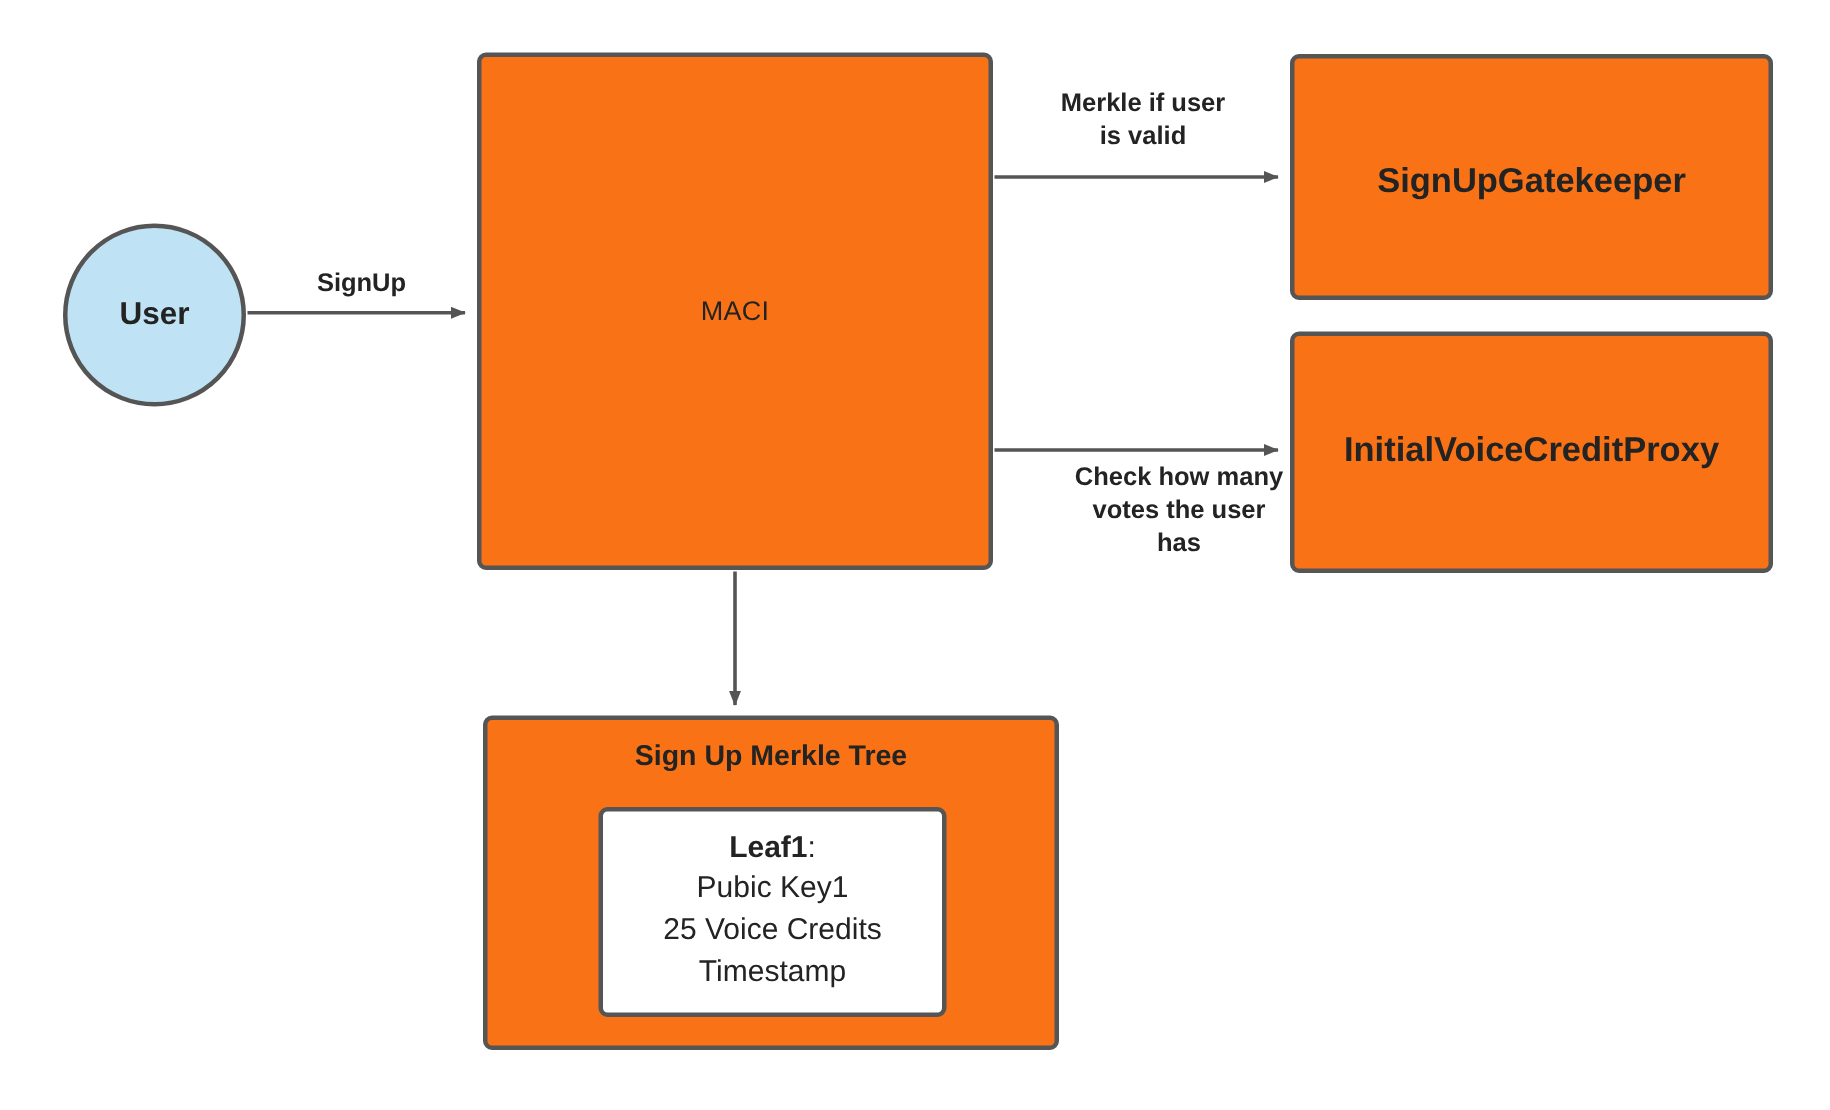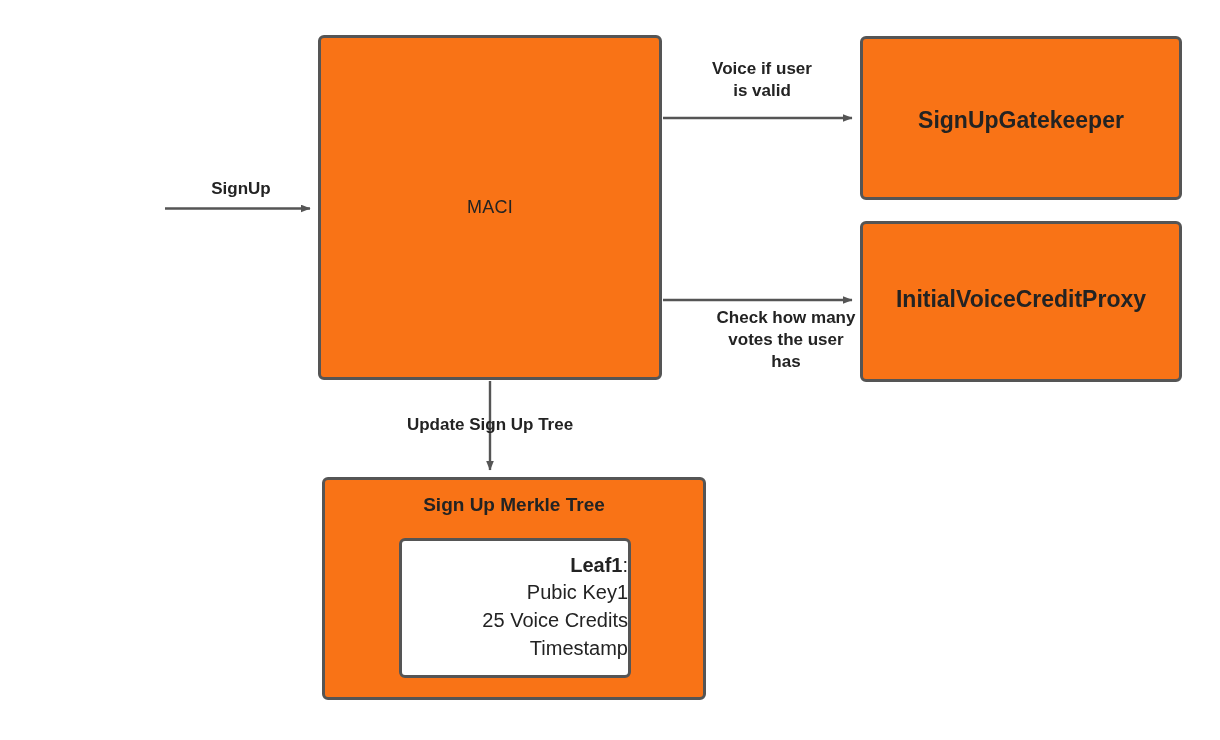--- a/index.html
+++ b/index.html
@@ -111,21 +111,21 @@
     left: 74px;
     top: 58px;
     width: 232px;
     height: 140px;
     box-sizing: border-box;
     border: 3px solid #555555;
     border-radius: 6px;
     background: #ffffff;
     display: flex;
     flex-direction: column;
-    align-items: flex-end;
+    align-items: center;
     justify-content: center;
     padding-bottom: 2px;
   }
   .leaf-line {
     color: #232323;
     font-size: 20px;
     line-height: 1.38;
     text-align: center;
     white-space: nowrap;
   }
@@ -200,29 +200,31 @@
       <line x1="663" y1="300" x2="852" y2="300" stroke="#555555" stroke-width="2.4" marker-end="url(#arrowhead)"></line>
     </g>
 
     <g>
       <line x1="490" y1="381" x2="490" y2="470" stroke="#555555" stroke-width="2.4" marker-end="url(#arrowhead)"></line>
     </g>
   </svg>
 
   <div class="edge-label" id="label-signup">SignUp</div>
 
-  <div class="edge-label" id="label-check-valid">Voice if user
+  <div class="edge-label" id="label-check-valid">Merkle if user
 is valid</div>
 
   <div class="edge-label" id="label-check-votes">Check how many
 votes the user
 has</div>
 
-  <div class="edge-label" id="label-update-tree">Update Sign Up Tree</div>
-
+
+  <div class="node" id="user-node">
+    <span class="node-label">User</span>
+  </div>
 
   <div class="node" id="maci-node">
     <span class="node-label">MACI</span>
   </div>
 
   <div class="node" id="gatekeeper-node">
     <span class="node-label">SignUpGatekeeper</span>
   </div>
 
   <div class="node" id="voicecredit-node">

